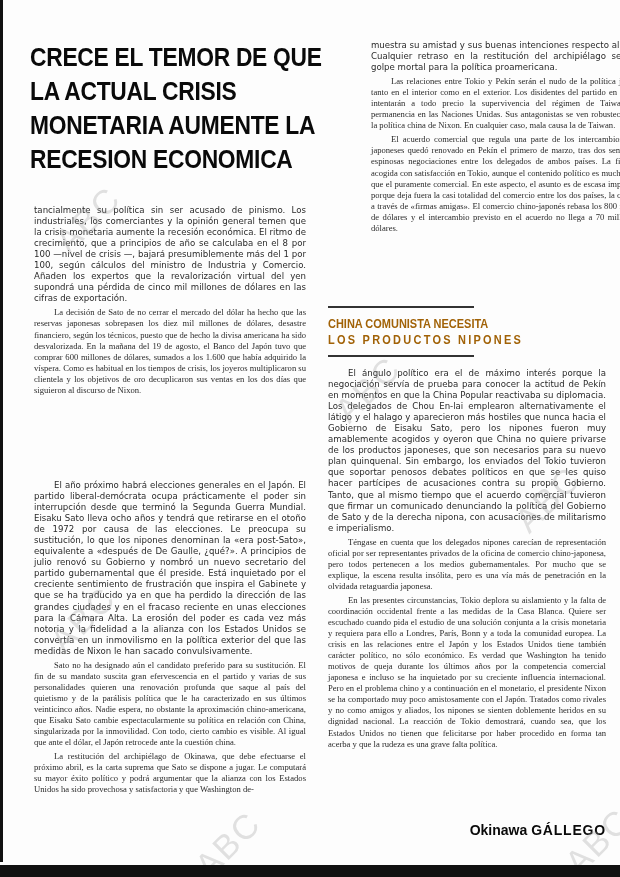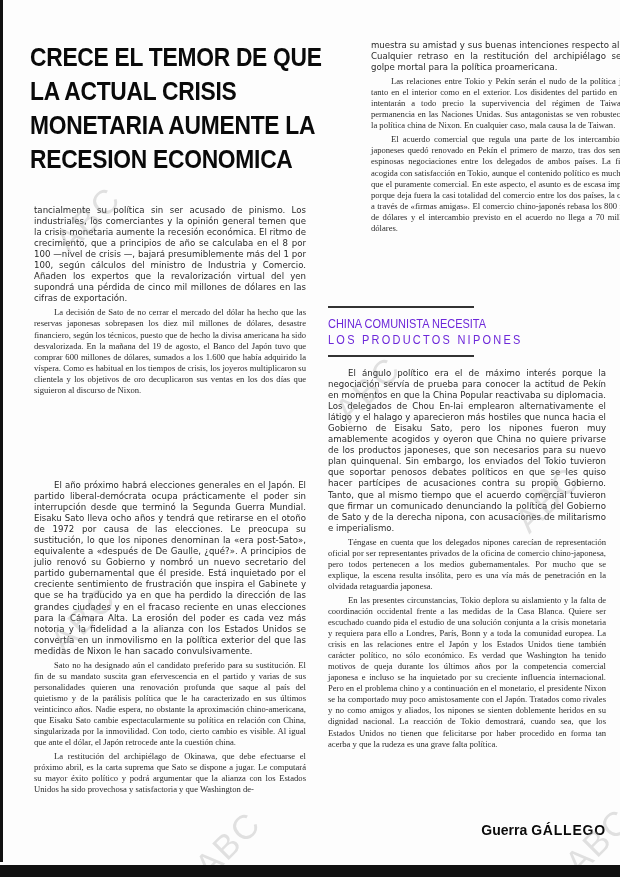--- a/index.html
+++ b/index.html
@@ -27,22 +27,22 @@
     font-size: 26.5px; line-height: 34px; letter-spacing: -0.3px;
     color: #0a0a0a; transform: scaleX(0.86); transform-origin: left top;
     white-space: nowrap;
   }
   .headline div { display: block; }
 
   .subhead-box {
     position: absolute;
     border-top: 2px solid #333; border-bottom: 2px solid #333;
     padding: 8px 0 7px 0;
-    font-family: "Liberation Sans", sans-serif; font-weight: 400;
-    font-size: 12.2px; line-height: 16px; color: #6d28d9;
+    font-family: "Liberation Sans", sans-serif; font-weight: 700;
+    font-size: 12.2px; line-height: 16px; color: #a16207;
     white-space: nowrap;
   }
   .subhead-box div { transform: scaleX(0.9); transform-origin: left center; }
   .subhead-box .spaced { letter-spacing: 2.5px; }
 
   .signature {
     position: absolute; right: 14px; top: 822px;
     font-family: "Liberation Sans", sans-serif; font-size: 14px; color: #0a0a0a;
   }
   .signature .first { font-weight: 700; }
@@ -95,21 +95,21 @@
     <div class="spaced">LOS PRODUCTOS NIPONES</div>
   </div>
 
   <div class="col col-right" style="top:368px;">
     <p>El ángulo político era el de máximo interés porque la negociación servía de prueba para conocer la actitud de Pekín en momentos en que la China Popular reactivaba su diplomacia. Los delegados de Chou En-lai emplearon alternativamente el látigo y el halago y aparecieron más hostiles que nunca hacia el Gobierno de Eisaku Sato, pero los nipones fueron muy amablemente acogidos y oyeron que China no quiere privarse de los productos japoneses, que son necesarios para su nuevo plan quinquenal. Sin embargo, los enviados del Tokio tuvieron que soportar penosos debates políticos en que se les quiso hacer partícipes de acusaciones contra su propio Gobierno. Tanto, que al mismo tiempo que el acuerdo comercial tuvieron que firmar un comunicado denunciando la política del Gobierno de Sato y de la derecha nipona, con acusaciones de militarismo e imperialismo.</p>
     <p>Téngase en cuenta que los delegados nipones carecían de representación oficial por ser representantes privados de la oficina de comercio chino-japonesa, pero todos pertenecen a los medios gubernamentales. Por mucho que se explique, la escena resulta insólita, pero es una vía más de penetración en la olvidada retaguardia japonesa.</p>
     <p>En las presentes circunstancias, Tokio deplora su aislamiento y la falta de coordinación occidental frente a las medidas de la Casa Blanca. Quiere ser escuchado cuando pida el estudio de una solución conjunta a la crisis monetaria y requiera para ello a Londres, París, Bonn y a toda la comunidad europea. La crisis en las relaciones entre el Japón y los Estados Unidos tiene también carácter político, no sólo económico. Es verdad que Washington ha tenido motivos de queja durante los últimos años por la competencia comercial japonesa e incluso se ha inquietado por su creciente influencia internacional. Pero en el problema chino y a continuación en el monetario, el presidente Nixon se ha comportado muy poco amistosamente con el Japón. Tratados como rivales y no como amigos y aliados, los nipones se sienten doblemente heridos en su dignidad nacional. La reacción de Tokio demostrará, cuando sea, que los Estados Unidos no tienen que felicitarse por haber procedido en forma tan acerba y que la rudeza es una grave falta política.</p>
   </div>
 
   <div class="signature">
-    <span class="first">Guerra</span>
+    <span class="first">Okinawa</span>
     <span class="last">GÁLLEGO</span>
   </div>
 
   <div class="page-number">30</div>
 
   <div class="watermark" style="left:50px; top:200px;">ABC</div>
   <div class="watermark" style="left:45px; top:600px;">ABC</div>
   <div class="watermark" style="left:330px; top:370px;">ABC</div>
   <div class="watermark" style="left:510px; top:480px;">ABC</div>
   <div class="watermark" style="left:190px; top:825px;">ABC</div>

